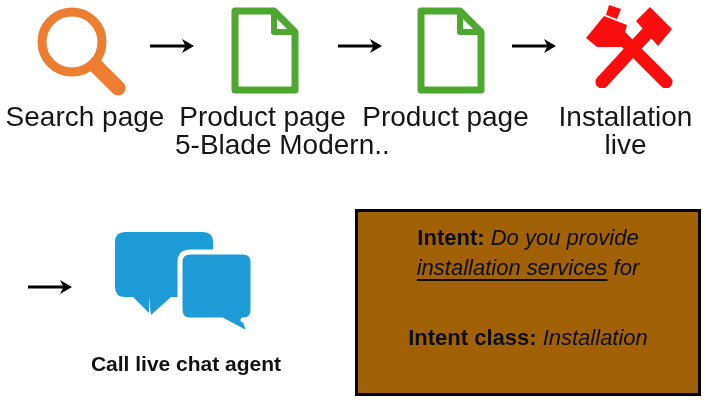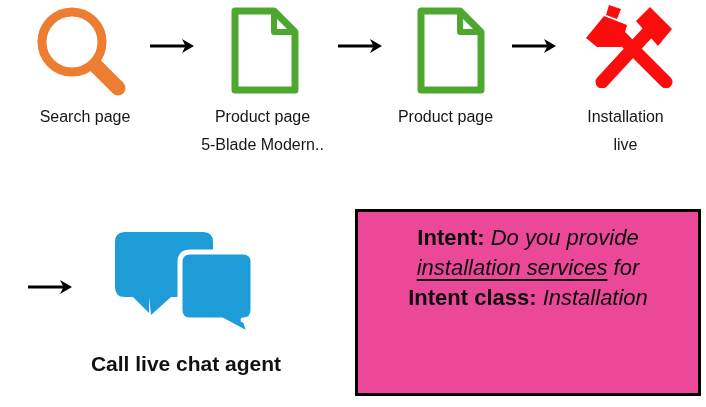--- a/index.html
+++ b/index.html
@@ -4,41 +4,41 @@
 <style>
   html,body{margin:0;padding:0;background:#fff;}
   .canvas{
     position:relative;width:706px;height:407px;background:#ffffff;
     font-family:"Liberation Sans","DejaVu Sans",sans-serif;overflow:hidden;
     color:#161616;
   }
   .abs{position:absolute;}
   .step-label{
     position:absolute;top:103px;text-align:center;
-    font-size:16px;line-height:28px;color:#161616;white-space:nowrap;
+    font-size:28px;line-height:28px;color:#161616;white-space:nowrap;
   }
   .call-label{
     position:absolute;left:40px;width:292px;top:352px;text-align:center;
     font-size:21px;font-weight:700;color:#111111;white-space:nowrap;
   }
   .intent-box{
     position:absolute;left:355px;top:209px;width:346px;height:187px;
-    box-sizing:border-box;border:3px solid #000;background:#ec4899;
+    box-sizing:border-box;border:3px solid #000;background:#a16207;
     text-align:center;font-size:22px;line-height:30px;color:#0d0d0d;
     padding-top:11px;
   }
   .intent-box b{font-weight:700;font-style:normal;}
   .intent-box i{font-style:italic;}
   .intent-box u{
     text-decoration:underline;
     text-underline-offset:4px;
     text-decoration-thickness:2px;
     font-style:italic;
   }
-  .intent-class{white-space:nowrap;}
+  .intent-class{margin-top:40px;white-space:nowrap;}
   svg{display:block;width:100%;height:100%;}
   
   .sk-search{stroke:var(--color-search);}
   .sk-doc{stroke:var(--color-doc);}
   .fl-install{fill:var(--color-install);}
   .sk-install{stroke:var(--color-install);}
   .fl-chat{fill:var(--color-chat);}
   .sk-ink{stroke:var(--color-ink);}
   .fl-ink{fill:var(--color-ink);}
 </style>

